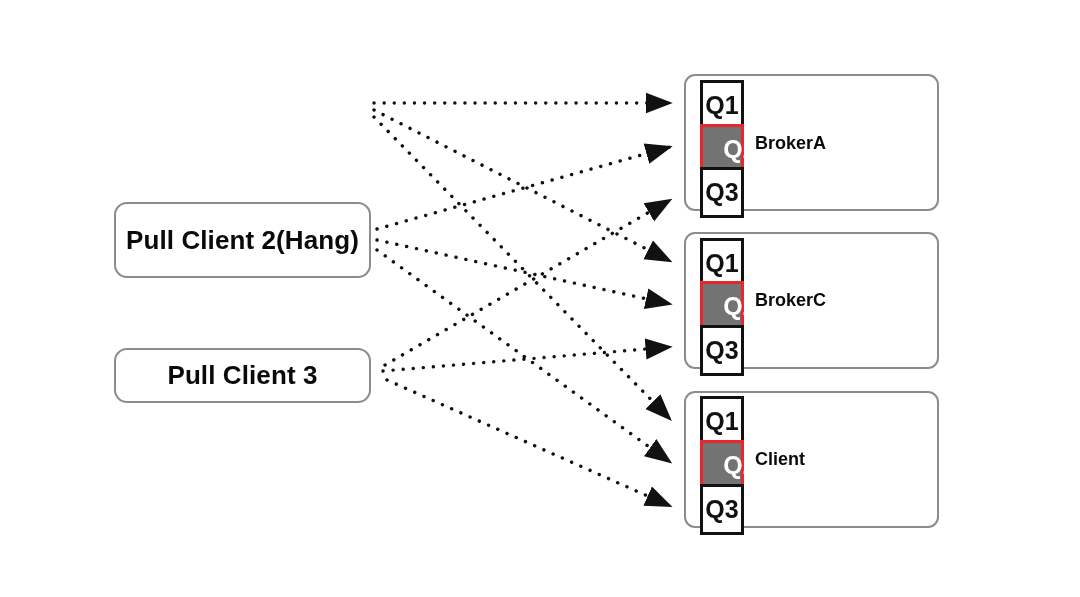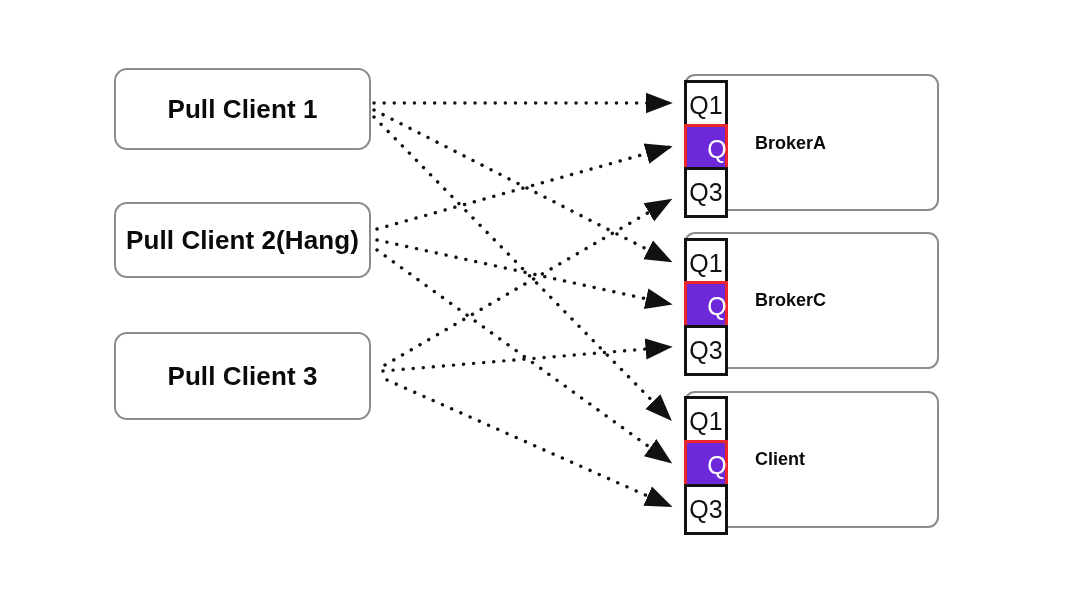--- a/index.html
+++ b/index.html
@@ -67,26 +67,27 @@
     position: absolute;
     box-sizing: border-box;
     width: 44px;
     height: 51px;
     border: 3px solid #111111;
     background: #ffffff;
     display: flex;
     align-items: center;
     justify-content: center;
     font-size: 25px;
-    font-weight: normal;
+    font-weight: bold;
     color: #111111;
     line-height: 1;
+    margin-left: 16px;
   }
   .queue-cell.active {
-    background: #6d28d9;
+    background: #737373;
     border-color: #e8262c;
     color: #ffffff;
     padding-left: 36px;
   }
 </style>
 </head>
 <body>
 
 <div id="canvas">
 
@@ -102,27 +103,24 @@
         <line x1="374" y1="117" x2="670" y2="419" stroke="#111111" stroke-width="3.4" stroke-linecap="round" stroke-dasharray="0.1 10" marker-end="url(#arrowhead)" fill="none"></line>
         <line x1="377" y1="229" x2="670" y2="147" stroke="#111111" stroke-width="3.4" stroke-linecap="round" stroke-dasharray="0.1 10" marker-end="url(#arrowhead)" fill="none"></line>
         <line x1="377" y1="240" x2="670" y2="304" stroke="#111111" stroke-width="3.4" stroke-linecap="round" stroke-dasharray="0.1 10" marker-end="url(#arrowhead)" fill="none"></line>
         <line x1="377" y1="250" x2="670" y2="462" stroke="#111111" stroke-width="3.4" stroke-linecap="round" stroke-dasharray="0.1 10" marker-end="url(#arrowhead)" fill="none"></line>
         <line x1="385" y1="365" x2="670" y2="200" stroke="#111111" stroke-width="3.4" stroke-linecap="round" stroke-dasharray="0.1 10" marker-end="url(#arrowhead)" fill="none"></line>
         <line x1="383" y1="371" x2="670" y2="347" stroke="#111111" stroke-width="3.4" stroke-linecap="round" stroke-dasharray="0.1 10" marker-end="url(#arrowhead)" fill="none"></line>
         <line x1="387" y1="380" x2="670" y2="506" stroke="#111111" stroke-width="3.4" stroke-linecap="round" stroke-dasharray="0.1 10" marker-end="url(#arrowhead)" fill="none"></line>
       </g>
   </svg>
 
-  <div class="client-box" id="client-1" style="left: 114px; top: 68px; width: 257px; height: 82px;">
-    <span class="client-label">Pull Client 1</span>
-  </div>
   <div class="client-box" id="client-2" style="left: 114px; top: 202px; width: 257px; height: 76px; justify-content: center;">
     <span class="client-label">Pull Client 2(Hang)</span>
   </div>
-  <div class="client-box" id="client-3" style="left: 114px; top: 332px; width: 257px; height: 88px;">
+  <div class="client-box" id="client-3" style="left: 114px; top: 348px; width: 257px; height: 55px;">
     <span class="client-label">Pull Client 3</span>
   </div>
 
   <div class="broker-group" id="broker-a">
     <div class="broker-box" style="left: 684px; top: 74px; width: 255px; height: 137px;"></div>
     <div class="broker-label" style="left: 755px; top: 133px;">BrokerA</div>
     <div class="queue-stack">
         <div class="queue-cell" style="left: 684px; top: 80px;">Q1</div>
         <div class="queue-cell active" style="left: 684px; top: 124px;">Q2</div>
         <div class="queue-cell" style="left: 684px; top: 167px;">Q3</div>

